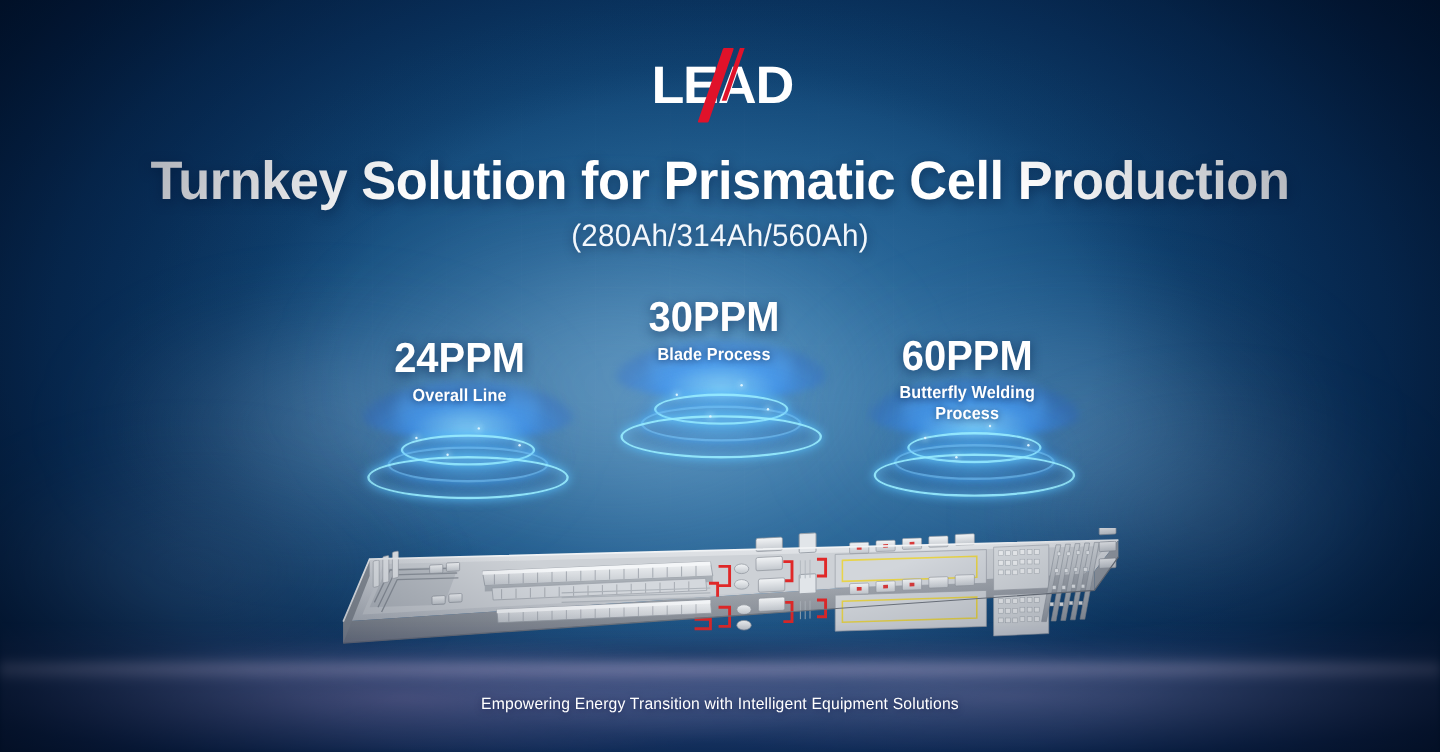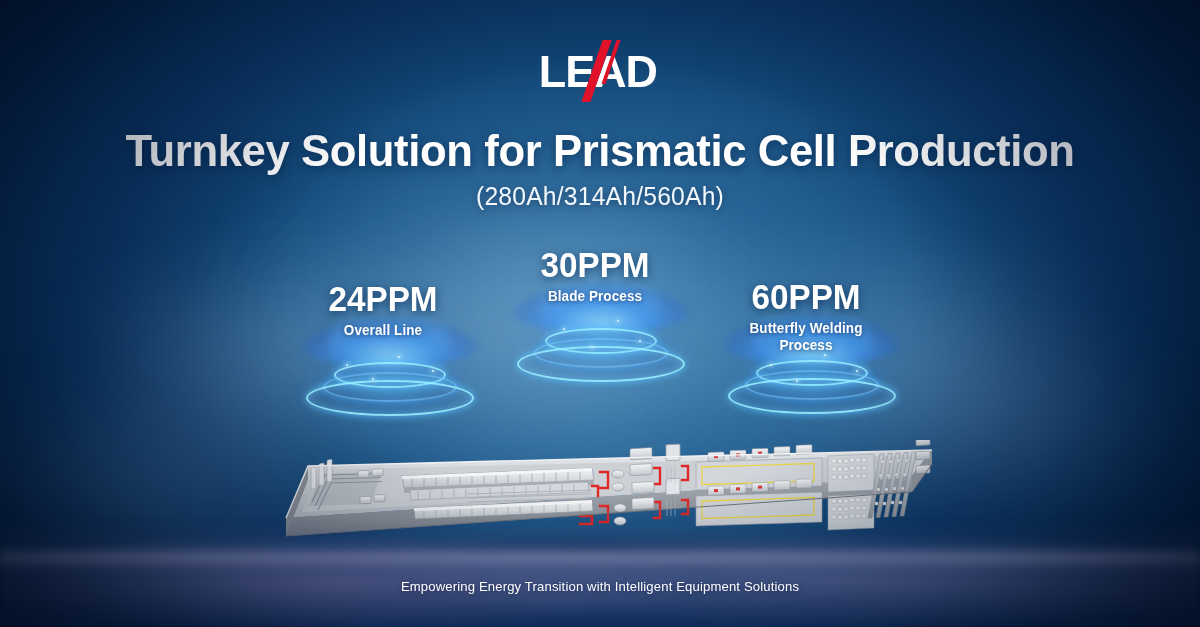--- a/index.html
+++ b/index.html
@@ -76,21 +76,21 @@
 
   
   #logo {
     position:absolute; left:0; right:0; top:44px;
     height:56px;
     display:flex; align-items:center; justify-content:center;
   }
   #logo-mark {
     position:relative;
     width:120px; height:52px;
-    display:flex; align-items:center; justify-content:flex-start;
+    display:flex; align-items:center; justify-content:flex-end;
   }
   #logo-text {
     font-family:"Liberation Sans", sans-serif;
     font-weight:bold;
     font-size:44px;
     letter-spacing:-1px;
     color:#ffffff;
     line-height:1;
     position:relative;
     z-index:2;

